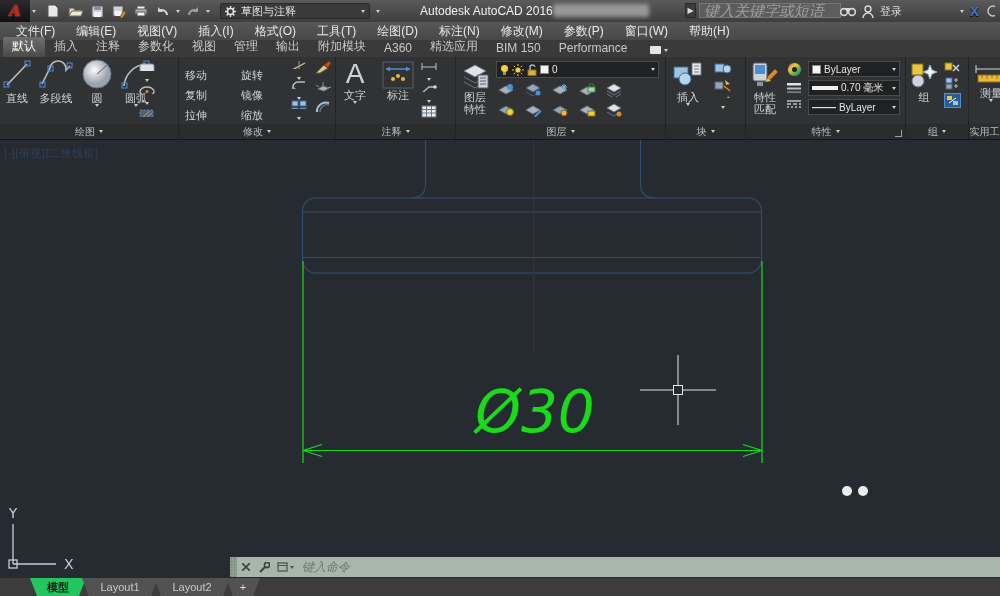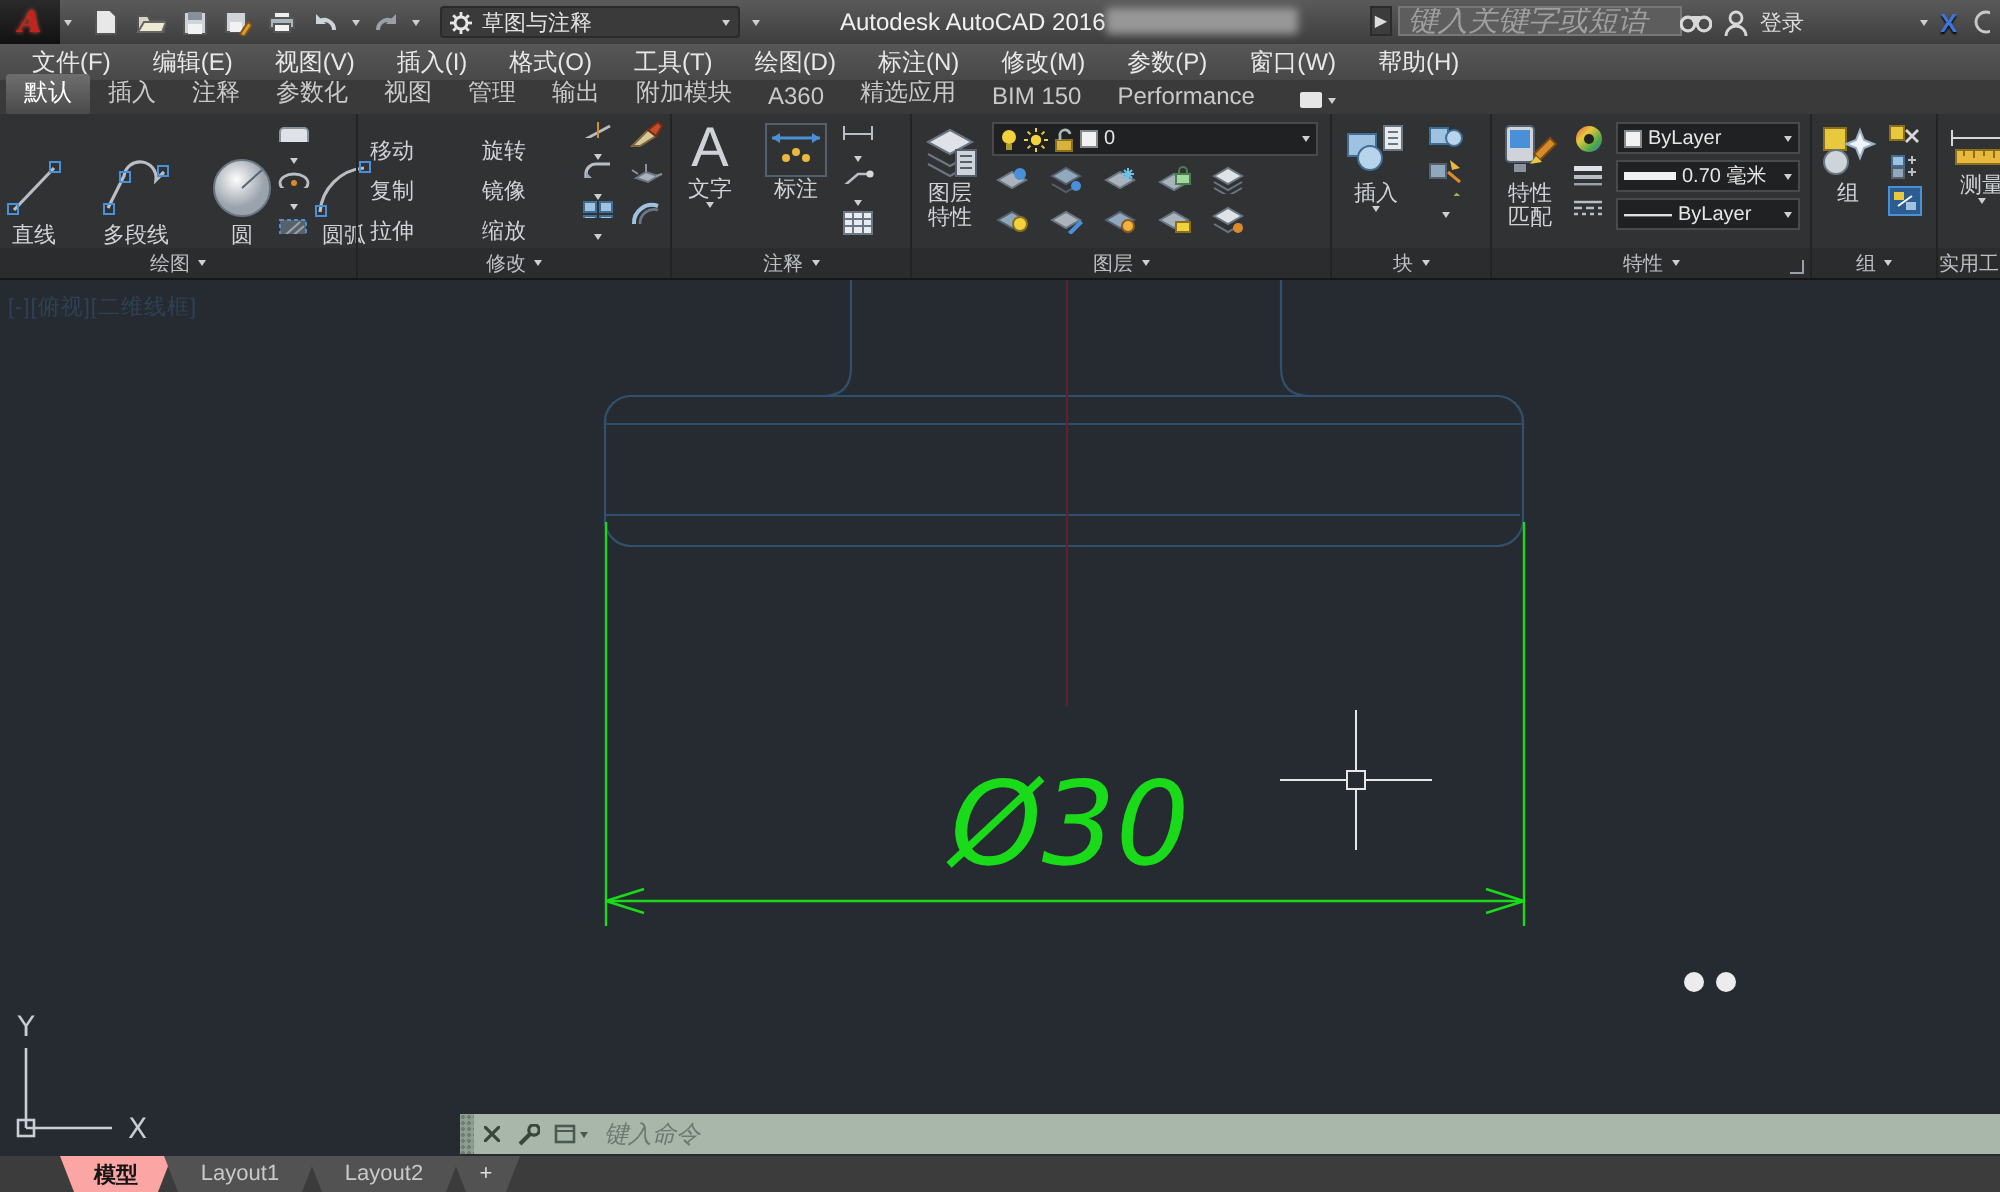--- a/index.html
+++ b/index.html
@@ -100,21 +100,21 @@
     justify-content:center; }
   #cmd-custom { display:flex; align-items:center; gap:2px; margin-left:4px; }
   #cmd-input-text { color:#6b7a70; font-size:12px; font-style:italic; margin-left:8px; }
 
   
   #statusbar { left:0; top:578px; width:1000px; height:18px; background:#3c3c3c;
     display:flex; align-items:stretch; padding-left:30px; }
   .ltab { clip-path:polygon(0 0,100% 0,calc(100% - 7px) 100%,7px 100%);
     display:flex; align-items:center; justify-content:center; font-size:11px;
     margin-right:-4px; }
-  .ltab.active { background:#fca5a5; color:#151515; font-weight:bold; width:56px; }
+  .ltab.active { background:#22c55e; color:#151515; font-weight:bold; width:56px; }
   .ltab.inactive { background:#525252; color:#c9c9c9; width:76px; }
   .ltab.add { background:#525252; color:#ddd; width:34px; }
 </style>
 </head>
 <body>
 
 <div id="app">
 
   <div id="titlebar" class="abs">
     <div id="acad-logo">
@@ -242,21 +242,21 @@
     <span class="rtab">Performance</span>
     <span id="ribbon-toggle">
       <span class="pane"></span>
       <span class="dda sm"></span>
     </span>
   </div>
 
   <div id="ribbon" class="abs">
 
     <div class="panel" style="left:0;width:178px">
-      <div style="position:absolute;left:2px;top:21px;display:flex;gap:18px">
+      <div style="position:absolute;left:2px;top:1px;display:flex;gap:6px">
         <div class="bigtool">
           <svg width="30" height="34">
               <line x1="5" y1="27" x2="25" y2="6" stroke="#b9bec4" stroke-width="1.6"></line>
               <rect x="2" y="24" width="5" height="5" fill="none" stroke="#4a90d9"></rect>
               <rect x="23" y="3" width="5" height="5" fill="none" stroke="#4a90d9"></rect>
             </svg>
           <span class="bt-label">直线</span>
         </div>
         <div class="bigtool">
           <svg width="36" height="34">

